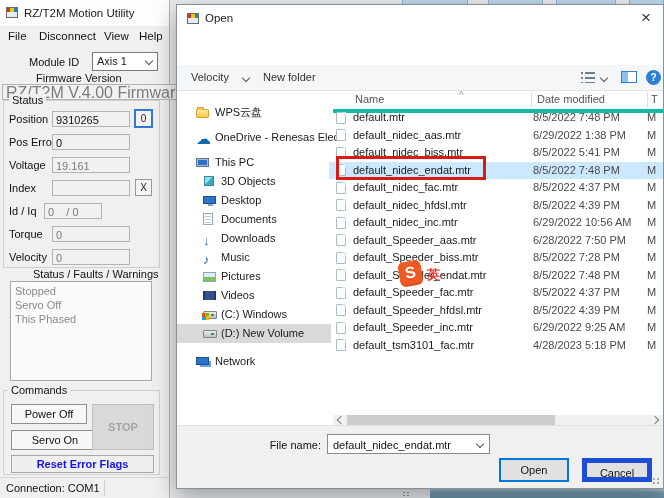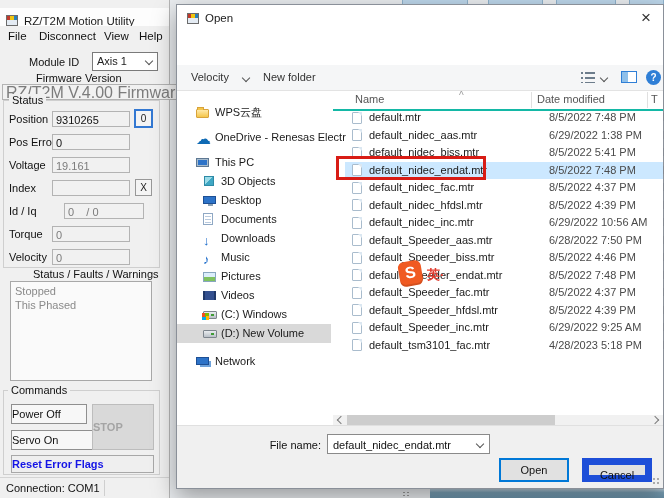--- a/index.html
+++ b/index.html
@@ -8,21 +8,21 @@
        -webkit-font-smoothing:antialiased}
   
   .bgstrip{position:absolute;top:0;height:8px;background:#bcd6ea;border:1px solid #8fb2cc;border-top:none;box-sizing:border-box}
   .tealstrip{position:absolute;left:430px;top:489px;width:234px;height:9px;
              background:linear-gradient(#b7ccd9,#7aa0b6 40%,#6a92a9)}
   .gripdots{position:absolute;left:402px;top:491px;width:8px;height:6px;
             background:radial-gradient(#9a9a9a 1px,transparent 1.2px) 0 0/4px 3px}
   
   .mainwin{position:absolute;left:0;top:0;width:170px;height:498px;background:#f0f0f0;
            border-right:1px solid #b5b5b5;box-sizing:border-box;font-size:11px}
-  .titlebar{position:absolute;left:0;top:8px;right:0;height:26px;background:#fdfdfd;border-bottom:1px solid #ececec}
+  .titlebar{position:absolute;left:0;top:0;right:0;height:26px;background:#fdfdfd;border-bottom:1px solid #ececec}
   .app-icon{position:absolute;width:12px;height:11px;border:1px solid #6b6b6b;box-sizing:border-box;
             background:linear-gradient(90deg,#c0392b 34%,#f1c40f 34% 67%,#2980b9 67%) top/100% 4px no-repeat,#e4ebf3}
   .titletext{position:absolute;left:24px;top:7px;font-size:11.5px;color:#1a1a1a;white-space:nowrap}
   .menubar{position:absolute;left:0;top:26px;right:0;height:21px;background:#f0f0f0}
   .menuitem{position:absolute;top:4px;font-size:11.5px;color:#111;cursor:default}
   .lbl{position:absolute;color:#111;white-space:nowrap}
   .tbox{position:absolute;background:#f1f1f1;border:1px solid #b3b3b3;box-sizing:border-box;
         font-size:11px;line-height:14px;padding:1px 3px;color:#111;white-space:nowrap;overflow:hidden}
   .tbox.gray{color:#7c7c7c}
   .combo{position:absolute;background:#fff;border:1px solid #7a7a7a;box-sizing:border-box;
@@ -31,21 +31,21 @@
        transform:rotate(45deg);vertical-align:middle}
   .combo .chv{position:absolute;right:5px;top:5px}
   .groupbox{position:absolute;border:1px solid #cfcfcf;box-sizing:border-box}
   .legend{position:absolute;top:-7px;background:#f0f0f0;padding:0 3px;font-size:11px;color:#111;white-space:nowrap}
   .sqbtn{position:absolute;background:#f4f4f4;text-align:center;font-size:10px;color:#222;box-sizing:border-box}
   .sqbtn.focus{border:2px solid #3378d2}
   .sqbtn.plain{border:1px solid #989898}
   .listbox{position:absolute;background:#fafafa;border:1px solid #a8a8a8;box-sizing:border-box;
            font-size:11px;line-height:14px;color:#8a8a8a;padding:2px 4px}
   .wbtn{position:absolute;background:#f7f7f7;border:1px solid #8f8f8f;box-sizing:border-box;
-        font-size:11px;color:#111;cursor:default}
+        font-size:11px;text-align:center;color:#111;cursor:default}
   .wbtn.disabled{background:#d9d9d9;color:#a4a4a4;border-color:#bdbdbd;font-weight:bold}
   .wbtn.bluebold{color:#1414e6;font-weight:bold;background:#efefef;border-color:#a8a8a8}
   .statusbar{position:absolute;left:0;bottom:0;right:0;height:20px;background:#f0f0f0;border-top:1px solid #d4d4d4}
   .statusbar .divider{position:absolute;left:104px;top:2px;bottom:2px;width:1px;background:#cfcfcf}
   
   .dialog{position:absolute;left:176px;top:4px;width:488px;height:485px;background:#fff;
           border:1px solid #8a9099;box-sizing:border-box;box-shadow:0 8px 22px rgba(0,0,0,.35);font-size:11px}
   .dtitle{position:absolute;left:0;top:0;right:0;height:28px;background:#fff}
   .dclose{position:absolute;right:0;top:0;width:34px;height:28px;text-align:center;cursor:default}
   .dclose::before{content:"×";font-size:17px;line-height:26px;color:#333}
@@ -101,25 +101,25 @@
   .ic-down::before{content:"↓";color:#1668c9;font-weight:bold;font-size:13px;line-height:13px}
   .ic-music::before{content:"♪";color:#1668c9;font-size:13px;line-height:13px}
   .ic-pic{width:13px;height:10px;margin-top:2px;border:1px solid #88a6bf;box-sizing:border-box;background:linear-gradient(#dceefb 0 55%,#7fc25f 55%)}
   .ic-video{width:13px;height:9px;margin-top:2px;background:#33508f;border-left:2px solid #1f3868;border-right:2px solid #1f3868;box-sizing:border-box}
   .ic-drive{width:14px;height:8px;margin-top:3px;border:1px solid #7d858d;border-radius:1px;background:linear-gradient(#e9ecef,#b9c0c7);box-sizing:border-box}
   .ic-drive::after{content:"";position:absolute;right:2px;bottom:2px;width:3px;height:2px;background:#3f9c35}
   .ic-win::before{content:"";position:absolute;left:-2px;bottom:-2px;width:7px;height:7px;
       background:conic-gradient(#7fba00 0 25%,#ffb900 25% 50%,#00adef 50% 75%,#f25022 75%)}
   .ic-network{width:13px;height:8px;margin-top:2px;background:#2d73c8;border:1px solid #1d4f94;box-sizing:border-box;box-shadow:3px 3px 0 -1px #6fa3dc}
   
-  .lheader{position:absolute;left:156px;right:0;top:86px;height:18px;border-bottom:2px solid #14b8a6}
+  .lheader{position:absolute;left:156px;right:0;top:86px;height:18px;border-bottom:4px solid #14b8a6}
   .lheader .htxt{position:absolute;top:2px;font-size:11px;color:#555;white-space:nowrap}
   .hsep{position:absolute;top:1px;height:16px;width:1px;background:#e0e0e0}
   .sortcaret::before{content:"^";color:#9a9a9a;font-size:10px}
-  .flist{position:absolute;left:168px;right:0;top:104px}
+  .flist{position:absolute;left:152px;right:0;top:104px}
   .frow{position:relative;height:17.5px}
   .frow.sel{background:#cce8ff}
   .ic-file{position:absolute;left:7px;top:2.5px;width:10px;height:12px;background:#fff;border:1px solid #a9bccd;border-radius:1px;box-sizing:border-box}
   .ic-file::before{content:"";position:absolute;top:-1px;right:-1px;border-style:solid;border-width:0 4px 4px 0;border-color:transparent #dbe7f1 transparent transparent}
   .fname{position:absolute;left:24px;top:2px;font-size:11px;color:#1a1a1a;white-space:nowrap}
   .fdate{position:absolute;left:204px;top:2px;font-size:11px;color:#4a4a4a;white-space:nowrap}
   .ftype{position:absolute;left:318px;top:2px;width:13px;overflow:hidden;font-size:11px;color:#4a4a4a;white-space:nowrap}
   .redbox{position:absolute;left:159px;top:151px;width:150px;height:24px;border:3px solid #d81c15;box-sizing:border-box;z-index:6}
   
   .ime-s{position:absolute;left:399px;top:261px;width:23px;height:25px;background:#f05a22;border-radius:6px;
@@ -134,21 +134,21 @@
   .hthumb{position:absolute;left:14px;top:0;width:208px;height:10px;background:#cdcdcd}
   
   .dbottom{position:absolute;left:0;right:0;top:420px;bottom:0;background:#f0f0f0;border-top:1px solid #e0e0e0}
   .fnlabel{position:absolute;left:80px;top:13px;width:64px;text-align:right;font-size:11px;color:#111;white-space:nowrap}
   .fncombo{position:absolute;left:150px;top:8px;width:163px;height:20px;background:#fff;border:1px solid #8a8a8a;box-sizing:border-box}
   .fncombo input{position:absolute;left:3px;top:1px;width:138px;height:16px;border:none;outline:none;background:transparent;
                  font-family:"Liberation Sans",sans-serif;font-size:11px;color:#111}
   .fncombo .chv,.ftcombo .chv{position:absolute;right:6px;top:6px;border-color:#555}
   .ftcombo{position:absolute;left:322px;top:8px;width:152px;height:20px;background:#fff;border:1px solid #8a8a8a;box-sizing:border-box;
            font-size:11px;padding:3px 16px 0 5px;white-space:nowrap;overflow:hidden}
-  .dlgbtn{position:absolute;top:32px;width:70px;height:24px;background:#e1e1e1;border:7px solid #1d4ed8;box-sizing:border-box;
+  .dlgbtn{position:absolute;top:32px;width:70px;height:24px;background:#e1e1e1;border:5px solid #1d4ed8;box-sizing:border-box;
           font-size:11px;text-align:center;line-height:21px;color:#111;cursor:default}
   .dlgbtn.primary{left:322px;border:2px solid #0078d7}
   .dlgbtn.cancel{left:405px}
   .dgrip{position:absolute;right:2px;bottom:2px;width:9px;height:9px;
          background:radial-gradient(#aaa 1px,transparent 1.2px) 0 0/4px 4px}
 </style>
 </head>
 <body>
 
 <div class="bgstrip" style="left:402px;width:66px"></div>
@@ -190,32 +190,33 @@
     <div class="tbox" style="left:48px;top:33px;width:78px;height:16px">0</div>
 
     <span class="lbl" style="left:5px;top:58px">Voltage</span>
     <div class="tbox gray" style="left:48px;top:56px;width:78px;height:16px">19.161</div>
 
     <span class="lbl" style="left:5px;top:81px">Index</span>
     <div class="tbox" style="left:48px;top:79px;width:78px;height:16px"></div>
     <div class="sqbtn plain" style="left:131px;top:78px;width:17px;height:17px;line-height:15px">X</div>
 
     <span class="lbl" style="left:5px;top:104px">Id / Iq</span>
-    <div class="tbox gray" style="left:60px;top:102px;width:80px;height:16px;white-space:pre">0    / 0</div>
+    <div class="tbox gray" style="left:40px;top:102px;width:58px;height:16px;white-space:pre">0    / 0</div>
 
     <span class="lbl" style="left:5px;top:127px">Torque</span>
     <div class="tbox gray" style="left:48px;top:125px;width:78px;height:16px">0</div>
 
     <span class="lbl" style="left:5px;top:150px">Velocity</span>
     <div class="tbox gray" style="left:48px;top:148px;width:78px;height:16px">0</div>
   </div>
 
   <span class="lbl" style="left:33px;top:268px">Status / Faults / Warnings</span>
   <div class="listbox" style="left:10px;top:281px;width:142px;height:100px">
     <div>Stopped</div>
+    <div>Servo Off</div>
     <div>This Phased</div>
   </div>
 
   <div class="groupbox" style="left:3px;top:390px;width:157px;height:85px">
     <span class="legend" style="left:4px">Commands</span>
     <div class="wbtn" style="left:7px;top:13px;width:76px;height:20px;line-height:18px">Power Off</div>
     <div class="wbtn" style="left:7px;top:39px;width:88px;height:20px;line-height:18px">Servo On</div>
     <div class="wbtn disabled" style="left:88px;top:13px;width:62px;height:46px;line-height:44px">STOP</div>
     <div class="wbtn bluebold" style="left:7px;top:64px;width:143px;height:18px;line-height:16px">Reset Error Flags</div>
   </div>
@@ -371,21 +372,21 @@
     </div>
     <div class="frow">
       <span class="ic-file"></span>
       <span class="fname">default_Speeder_aas.mtr</span>
       <span class="fdate">6/28/2022 7:50 PM</span>
       <span class="ftype">M</span>
     </div>
     <div class="frow">
       <span class="ic-file"></span>
       <span class="fname">default_Speeder_biss.mtr</span>
-      <span class="fdate">8/5/2022 4:46 PM</span>
+      <span class="fdate">8/5/2022 7:28 PM</span>
       <span class="ftype">M</span>
     </div>
     <div class="frow">
       <span class="ic-file"></span>
       <span class="fname">default_Speeder_endat.mtr</span>
       <span class="fdate">8/5/2022 7:48 PM</span>
       <span class="ftype">M</span>
     </div>
     <div class="frow">
       <span class="ic-file"></span>

